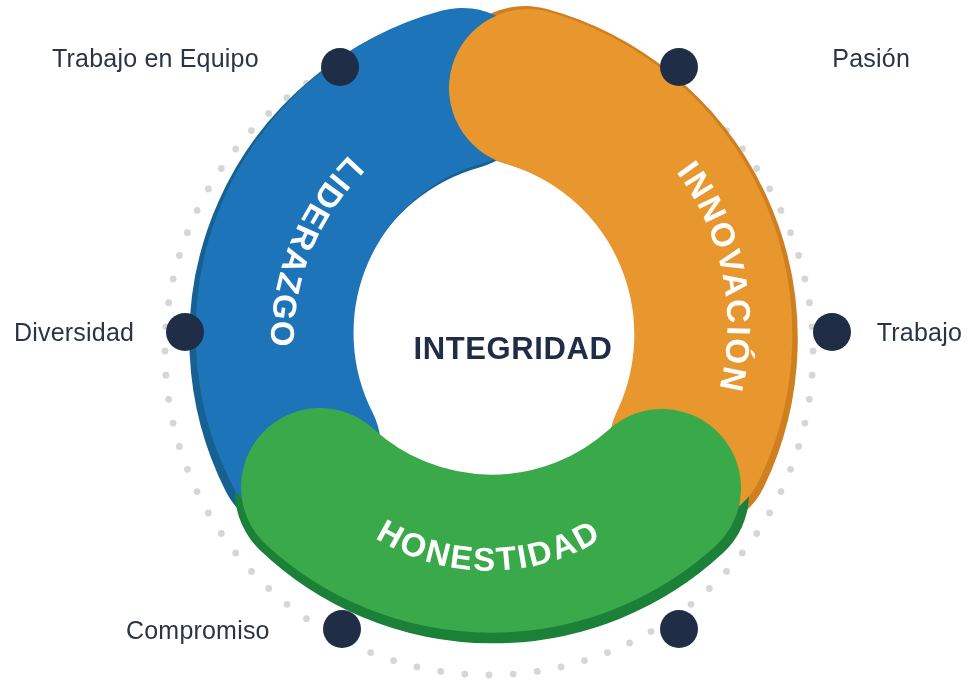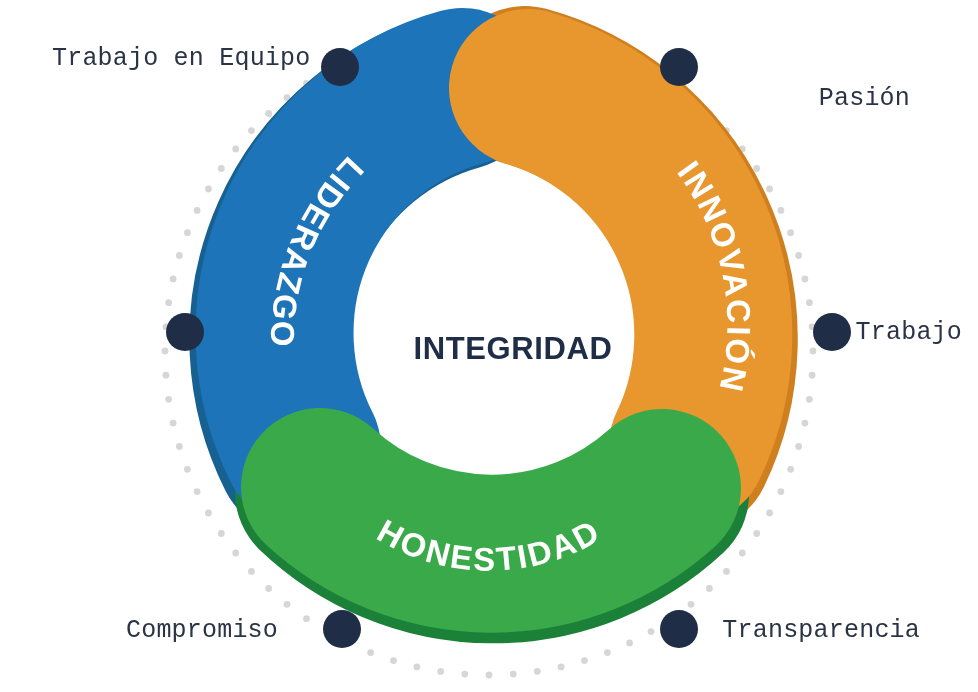--- a/index.html
+++ b/index.html
@@ -19,30 +19,30 @@
   }
   #diagram-svg {
     position: absolute;
     left: 0;
     top: 0;
     width: 978px;
     height: 692px;
   }
   .outer-label {
     position: absolute;
-    font-family: Liberation Mono, monospace;
+    font-family: Liberation Sans, sans-serif;
     font-size: 25px;
     font-weight: 300;
     color: #2b3446;
     letter-spacing: 0.2px;
     white-space: nowrap;
     line-height: 1;
   }
   .lbl-trabajo   { left: 52px;  top: 46px;  }
-  .lbl-pasion    { right: 68px; top: 46px; margin-top: 40px;  }
+  .lbl-pasion    { right: 68px; top: 46px;  }
   .lbl-diversidad{ left: 14px;  top: 320px; }
   .lbl-calidad   { right: 16px; top: 320px; }
   .lbl-compromiso{ left: 126px; top: 618px; text-align: center; }
   .lbl-transparencia { right: 58px; top: 618px; }
   .center-word {
     position: absolute;
     left: 0;
     right: 0;
     top: 333px;
     text-align: center;
@@ -200,19 +200,19 @@
       <circle cx="679" cy="67" r="19" fill="#1f2d47"></circle>
       <circle cx="185" cy="332" r="19" fill="#1f2d47"></circle>
       <circle cx="832" cy="332" r="19" fill="#1f2d47"></circle>
       <circle cx="342" cy="629" r="19" fill="#1f2d47"></circle>
       <circle cx="679" cy="629" r="19" fill="#1f2d47"></circle>
     </g>
   </svg>
 
   <div class="outer-label lbl-trabajo">Trabajo en Equipo</div>
   <div class="outer-label lbl-pasion">Pasión</div>
+  <div class="outer-label lbl-diversidad">Diversidad</div>
   <div class="outer-label lbl-calidad">Trabajo</div>
   <div class="outer-label lbl-compromiso">Compromiso</div>
-  <div class="outer-label lbl-transparencia">Transparencia</div>
 
   <div class="center-word">INTEGRIDAD</div>
 
 </div>
 
 </body></html>

